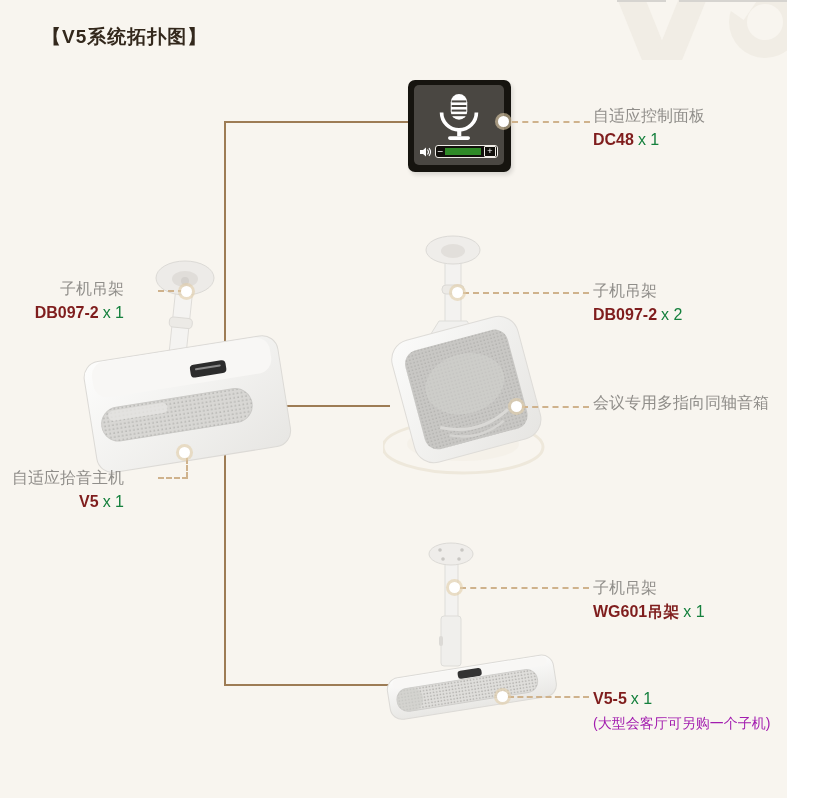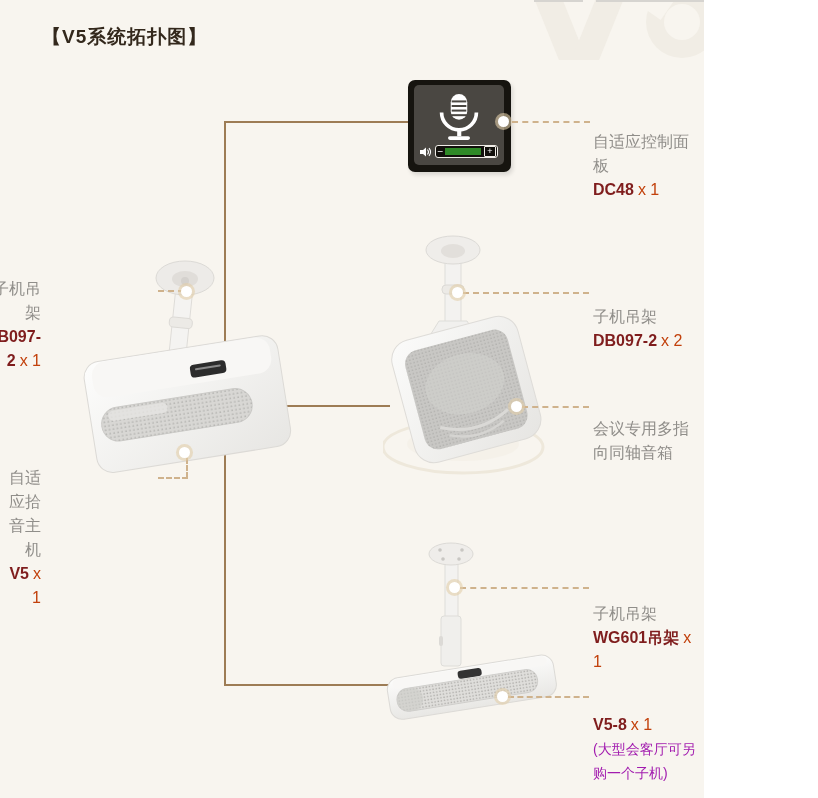--- a/index.html
+++ b/index.html
@@ -1,18 +1,18 @@
 <!DOCTYPE html>
 <html><head>
 <meta charset="utf-8">
 <style>
   html,body{margin:0;padding:0;}
   .canvas{
     position:relative;
-    width:704px;height:798px;
+    width:787px;height:798px;
     background:#f8f5ef;
     overflow:hidden;
     font-family:"Liberation Sans","DejaVu Sans",sans-serif;
   }
   
   .page-title{
     position:absolute;left:42px;top:24px;
     font-size:19px;font-weight:700;color:#33281c;letter-spacing:1px;
   }
   
@@ -29,25 +29,25 @@
   
   .sline{position:absolute;background:#9d7c55;z-index:1;}
   .dline-h{position:absolute;border-top:2px dashed #cfb28c;height:0;z-index:3;}
   .dline-v{position:absolute;border-left:2px dashed #cfb28c;width:0;z-index:3;}
   .node-dot{
     position:absolute;width:11px;height:11px;border-radius:50%;
     background:#ffffff;box-shadow:0 0 0 3px rgba(226,206,170,0.6);z-index:4;
   }
   
   .callout{position:absolute;z-index:5;font-size:16px;line-height:24px;color:#908e8a;}
-  .callout.right-side{text-align:left;margin-top:26px;}
+  .callout.right-side{text-align:left;}
   .callout.left-side{text-align:right;}
   .c-model-line{font-size:16px;line-height:24px;}
   .model{color:#7f1d1d;font-weight:700;}
-  .qty{color:#c2410c;margin-left:4px;text-align:right;}
+  .qty{color:#15803d;margin-left:4px;text-align:right;}
   .c-note{font-size:14px;line-height:24px;color:#a21caf;}
   
   .panel{
     position:absolute;left:408px;top:80px;width:103px;height:92px;
     background:#16140f;border-radius:7px;z-index:2;
     box-shadow:2px 3px 4px rgba(0,0,0,0.12);
     padding:0;box-sizing:border-box;
   }
   .panel-inner{
     position:absolute;left:6px;top:5px;right:7px;bottom:7px;
@@ -260,21 +260,21 @@
 
   <div class="callout right-side" style="left:593px;top:576px">
     <div class="c-label">子机吊架</div>
     <div class="c-model-line">
       <span class="model">WG601吊架</span><span class="qty">x 1</span>
     </div>
   </div>
 
   <div class="callout right-side" style="left:593px;top:687px">
     <div class="c-model-line">
-      <span class="model">V5-8</span><span class="qty">x 1</span>
+      <span class="model">V5-5</span><span class="qty">x 1</span>
     </div>
     <div class="c-note">(大型会客厅可另购一个子机)</div>
   </div>
 
   <div class="callout left-side" style="right:663px;top:277px">
     <div class="c-label">子机吊架</div>
     <div class="c-model-line">
       <span class="model">DB097-2</span><span class="qty">x 1</span>
     </div>
   </div>

